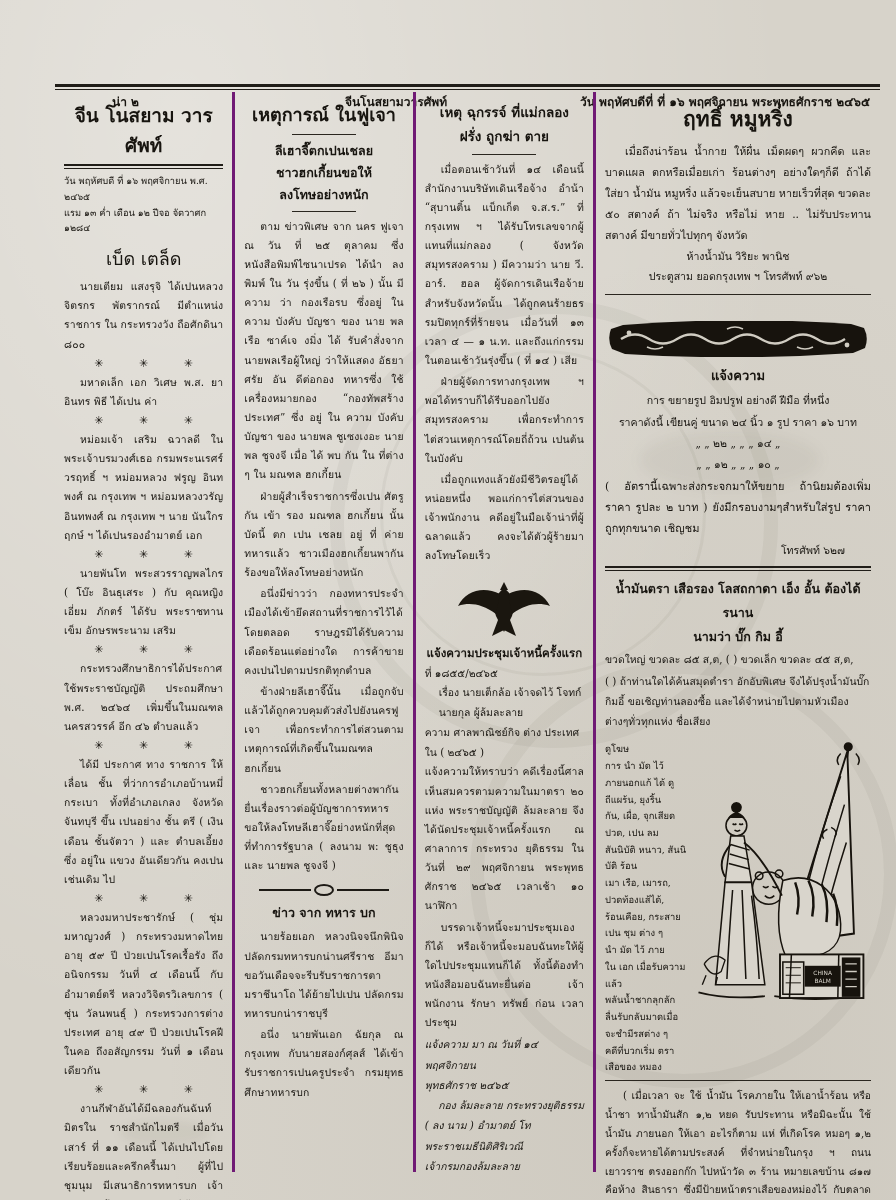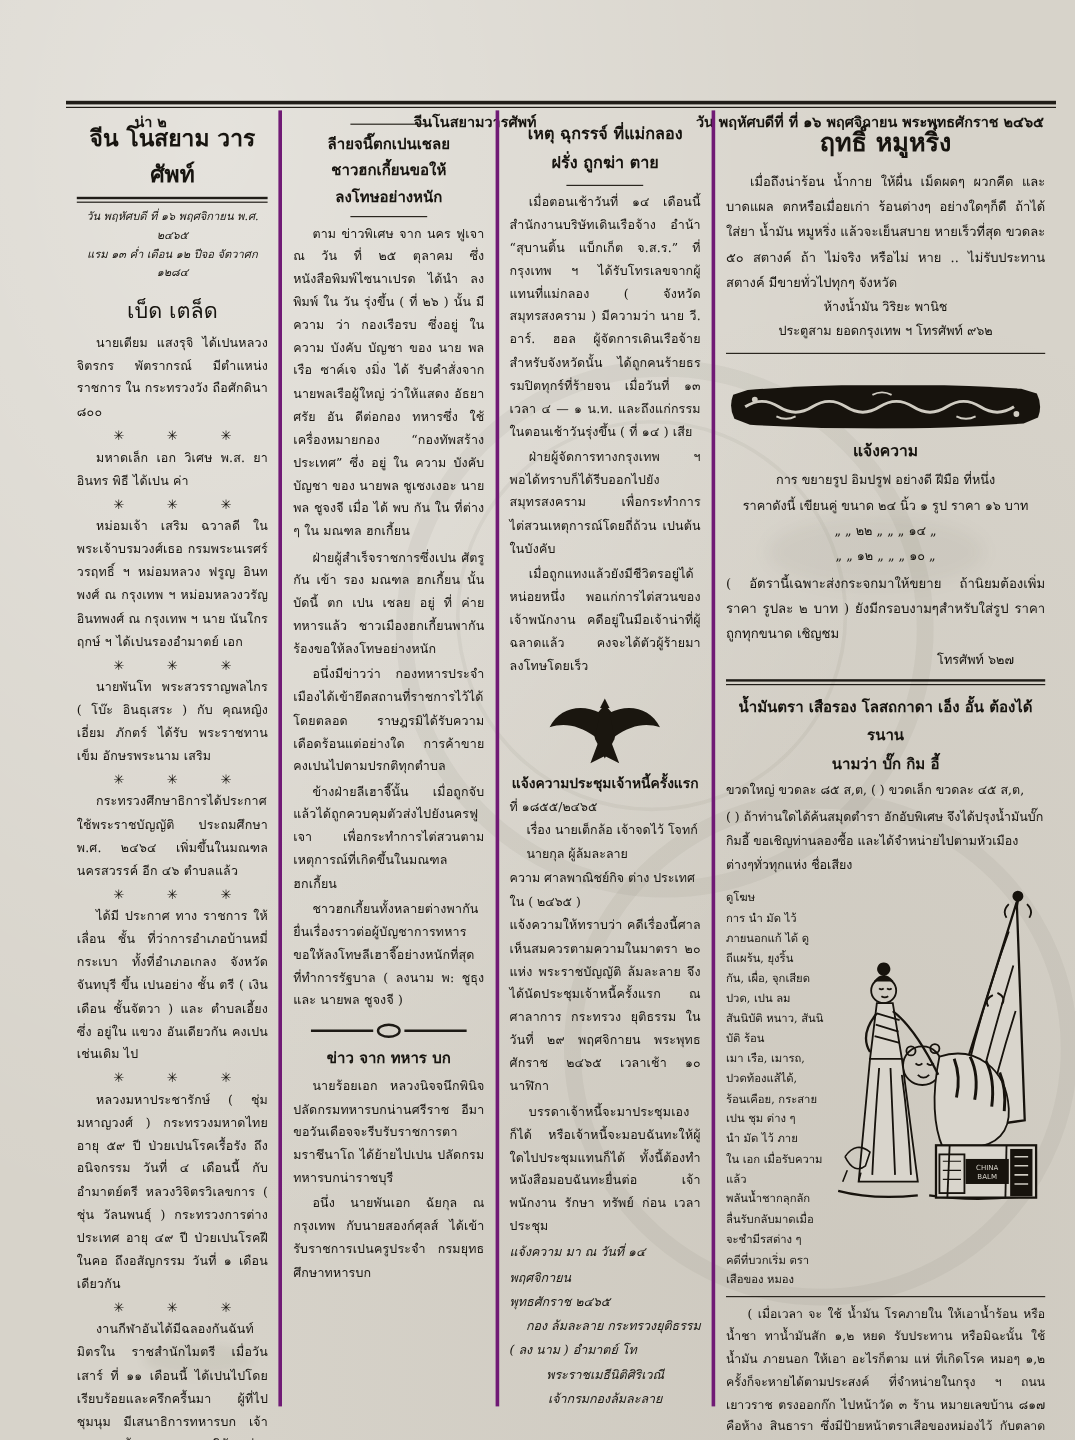--- a/index.html
+++ b/index.html
@@ -27,36 +27,36 @@
   .col1,.col2,.col3{width:183px;border-right:3px solid #701a75;}
   .col4{flex:1;}
   .b{font-size:10.4px;line-height:1.84;text-align:justify;text-indent:16px;margin:0 0 2px 0;letter-spacing:.15px;}
   .b.noind{text-indent:0;}
   .stars{text-align:center;font-size:11px;letter-spacing:16px;padding-left:16px;margin:3px 0;color:#14110c;}
   .rule{border-top:1px solid #2a261f;margin:4px 0;}
   .rule2{border-top:2px solid #201d18;border-bottom:1px solid #201d18;height:2px;margin:4px 0;}
   .shortrule{width:64px;margin:5px auto;border-top:1px solid #2a261f;}
   
   .masthead{font-size:19px;font-weight:bold;text-align:center;margin:2px 0 4px;}
-  .dateline{font-size:9.3px;text-align:center;line-height:1.7;font-style:italic;}
+  .dateline{font-size:9.3px;text-align:left;line-height:1.7;}
   .section-title{font-size:18px;font-weight:normal;text-align:center;margin:8px 0 4px;}
   
   .headline{font-size:18px;font-weight:bold;text-align:center;margin:2px 0 2px;}
   .subhead{font-size:12.5px;font-weight:bold;text-align:center;line-height:1.75;}
   .divider-orn{display:block;margin:8px auto 6px;}
   .subsection{font-size:12.5px;font-weight:bold;text-align:center;margin:2px 0 4px;}
   
   .headline3{font-size:13.5px;font-weight:bold;text-align:center;line-height:1.8;margin-top:2px;}
   .garuda{display:block;margin:14px auto 6px;}
   .notice-title{font-size:11.5px;font-weight:bold;text-align:center;margin:2px 0;}
   .notice-line{font-size:10.4px;line-height:1.9;margin:0;}
   .notice-ind{padding-left:14px;}
   .sig{font-size:10.4px;line-height:1.95;margin:0;font-style:italic;}
   .sig.r{text-align:right;}
-  .sig.c{text-align:center;}
+  .sig.c{}
   
   .ad1-title{font-size:21px;font-weight:bold;text-align:center;margin:4px 0 6px;}
   .ad-body{font-size:10.8px;line-height:1.95;text-align:justify;text-indent:20px;margin:0;}
   .shopline{font-size:10.6px;text-align:center;line-height:1.9;margin:0;}
   .banner{display:block;margin:26px auto 8px;}
   .ann-title{font-size:13px;font-weight:bold;text-align:center;margin:2px 0 4px;}
   .ann-line{font-size:10.6px;text-align:center;line-height:2.0;margin:0;}
   .ann-note{font-size:11px;line-height:1.9;text-align:justify;margin:2px 0 0;}
   .ann-phone{font-size:10.6px;text-align:right;padding-right:26px;margin:0;line-height:1.9;}
   .ad2-head{font-size:12.5px;font-weight:bold;text-align:center;line-height:1.9;margin:6px 0 0;}
@@ -102,22 +102,23 @@
     <div class="stars">✳ ✳ ✳</div>
     <p class="b">ได้มี ประกาศ ทาง ราชการ ให้ เลื่อน ชั้น ที่ว่าการอำเภอบ้านหมี่ กระเบา ทั้งที่อำเภอเกลง จังหวัด จันทบุรี ขึ้น เปนอย่าง ชั้น ตรี ( เงินเดือน ชั้นจัตวา ) และ ตำบลเอี้ยง ซึ่ง อยู่ใน แขวง อันเดียวกัน คงเปน เช่นเดิม ไป</p>
     <div class="stars">✳ ✳ ✳</div>
     <p class="b">หลวงมหาประชารักษ์ ( ชุ่ม มหาญวงศ์ ) กระทรวงมหาดไทย อายุ ๕๙ ปี ป่วยเปนโรคเรื้อรัง ถึงอนิจกรรม วันที่ ๔ เดือนนี้ กับอำมาตย์ตรี หลวงวิจิตรวิเลขการ ( ชุ่น วัลนพนธุ์ ) กระทรวงการต่างประเทศ อายุ ๔๙ ปี ป่วยเปนโรคฝีในคอ ถึงอสัญกรรม วันที่ ๑ เดือนเดียวกัน</p>
     <div class="stars">✳ ✳ ✳</div>
     <p class="b">งานกีฬาอันได้มีฉลองกันฉันท์มิตรใน ราชสำนักไมตรี เมื่อวันเสาร์ ที่ ๑๑ เดือนนี้ ได้เปนไปโดยเรียบร้อยและครึกครื้นมา ผู้ที่ไป ชุมนุม มีเสนาธิการทหารบก เจ้านายและข้าราชการ อเมริกัน ต่างประเทศ ทั่วกัน ณ สนามเสือป่า สวนดุสิต</p>
 
   </div>
 
   <div class="col col2">
+    <div class="headline">เหตุการณ์ ในฟูเจา</div>
     <div class="shortrule"></div>
-    <div class="subhead">ลีายจนี๊ตกเปนเชลย</div>
+    <div class="subhead">ลีเฮาจี๊ตกเปนเชลย</div>
     <div class="subhead">ชาวฮกเกี้ยนขอให้</div>
     <div class="subhead">ลงโทษอย่างหนัก</div>
     <div class="shortrule"></div>
     <p class="b">ตาม ข่าวพิเศษ จาก นคร ฟูเจา ณ วัน ที่ ๒๕ ตุลาคม ซึ่ง หนังสือพิมพ์ไซนาเปรด ได้นำ ลง พิมพ์ ใน วัน รุ่งขึ้น ( ที่ ๒๖ ) นั้น มี ความ ว่า กองเรือรบ ซึ่งอยู่ ใน ความ บังคับ บัญชา ของ นาย พล เรือ ซาค์เจ งมิ่ง ได้ รับคำสั่งจาก นายพลเรือผู้ใหญ่ ว่าให้แสดง อัธยาศรัย อัน ดีต่อกอง ทหารซึ่ง ใช้ เครื่องหมายกอง “กองทัพสร้างประเทศ” ซึ่ง อยู่ ใน ความ บังคับ บัญชา ของ นายพล ชูเซงเงอะ นาย พล ชูจงจี เมื่อ ได้ พบ กัน ใน ที่ต่าง ๆ ใน มณฑล ฮกเกี้ยน</p>
     <p class="b">ฝ่ายผู้สำเร็จราชการซึ่งเปน ศัตรู กัน เข้า รอง มณฑล ฮกเกี้ยน นั้น บัดนี้ ตก เปน เชลย อยู่ ที่ ค่ายทหารแล้ว ชาวเมืองฮกเกี้ยนพากันร้องขอให้ลงโทษอย่างหนัก</p>
     <p class="b">อนึ่งมีข่าวว่า กองทหารประจำเมืองได้เข้ายึดสถานที่ราชการไว้ได้โดยตลอด ราษฎรมิได้รับความเดือดร้อนแต่อย่างใด การค้าขายคงเปนไปตามปรกติทุกตำบล</p>
     <p class="b">ข้างฝ่ายลีเฮาจี๊นั้น เมื่อถูกจับแล้วได้ถูกควบคุมตัวส่งไปยังนครฟูเจา เพื่อกระทำการไต่สวนตามเหตุการณ์ที่เกิดขึ้นในมณฑลฮกเกี้ยน</p>
     <p class="b">ชาวฮกเกี้ยนทั้งหลายต่างพากันยื่นเรื่องราวต่อผู้บัญชาการทหาร ขอให้ลงโทษลีเฮาจี๊อย่างหนักที่สุด ที่ทำการรัฐบาล ( ลงนาม พ: ชูธุง และ นายพล ชูจงจี )</p>
     <svg class="divider-orn" width="130" height="14" viewBox="0 0 130 14">
       <line x1="0" y1="7" x2="52" y2="7" stroke="#1d1a15" stroke-width="2"></line>

